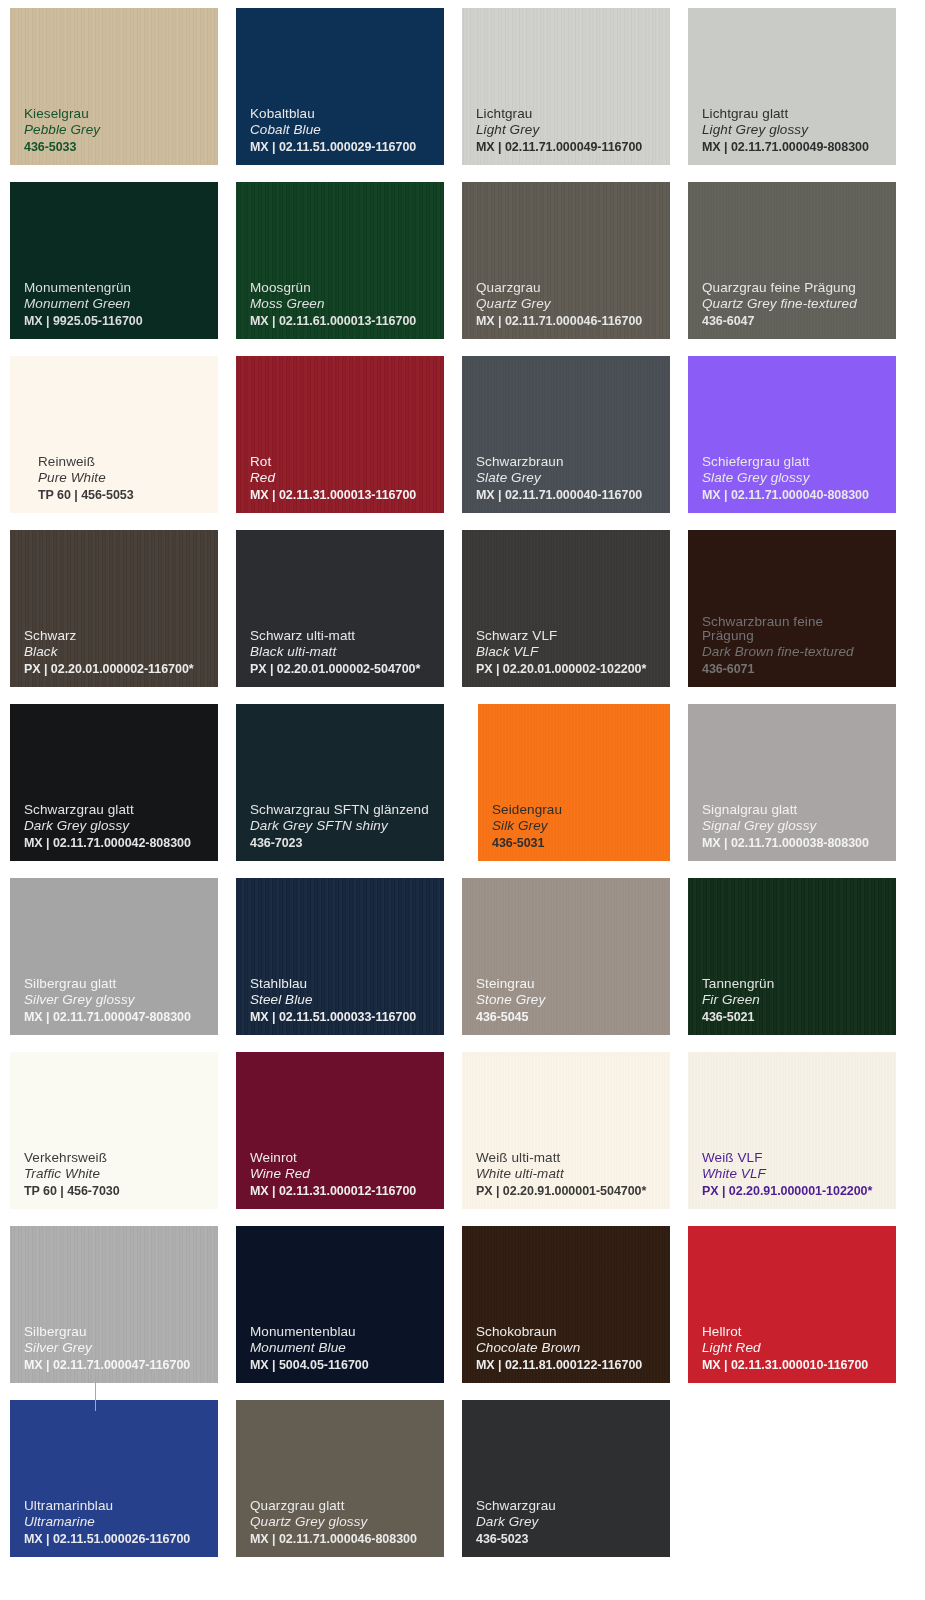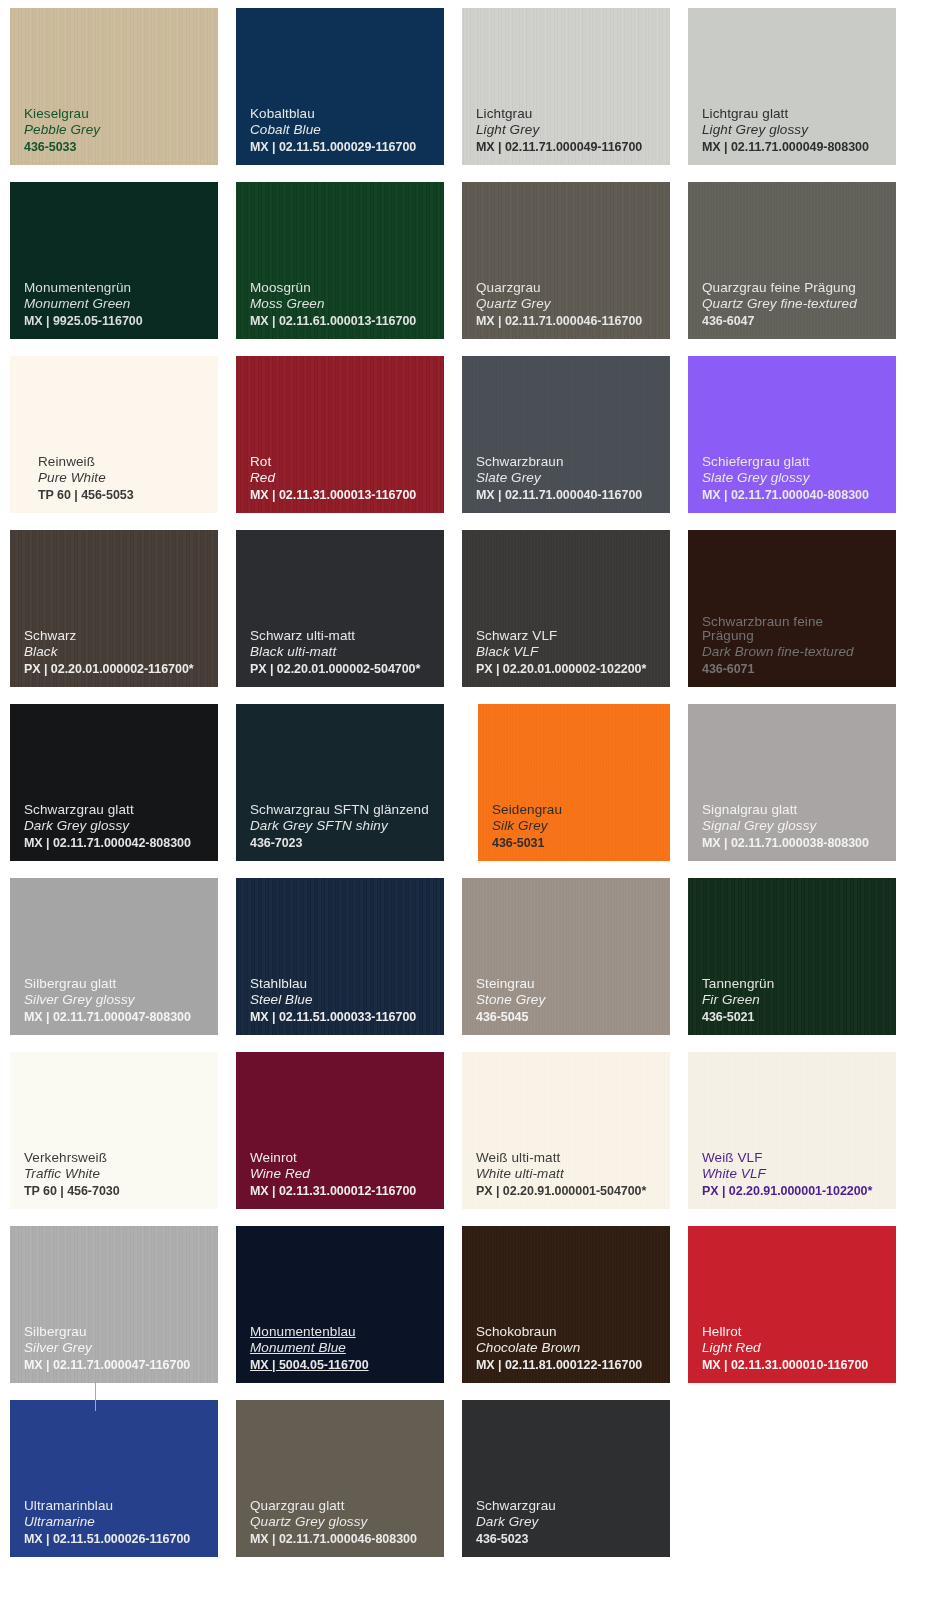--- a/index.html
+++ b/index.html
@@ -335,21 +335,21 @@
       </div>
     </div>
     <div class="swatch grain" style="background: rgb(173, 173, 173); color: rgb(246, 246, 246);">
       <div class="texture"></div>
       <div class="labels">
         <div class="name-de">Silbergrau</div>
         <div class="name-en">Silver Grey</div>
         <div class="code">MX | 02.11.71.000047-116700</div>
       </div>
     </div>
-    <div class="swatch plain" style="background: rgb(11, 20, 38); color: rgb(230, 230, 230); text-decoration: underline;">
+    <div class="swatch plain" style="background: rgb(11, 20, 38); color: rgb(230, 230, 230);">
       <div class="texture"></div>
       <div class="labels">
         <div class="name-de">Monumentenblau</div>
         <div class="name-en">Monument Blue</div>
         <div class="code">MX | 5004.05-116700</div>
       </div>
     </div>
     <div class="swatch fine" style="background: rgb(49, 29, 18); color: rgb(237, 237, 237);">
       <div class="texture"></div>
       <div class="labels">

